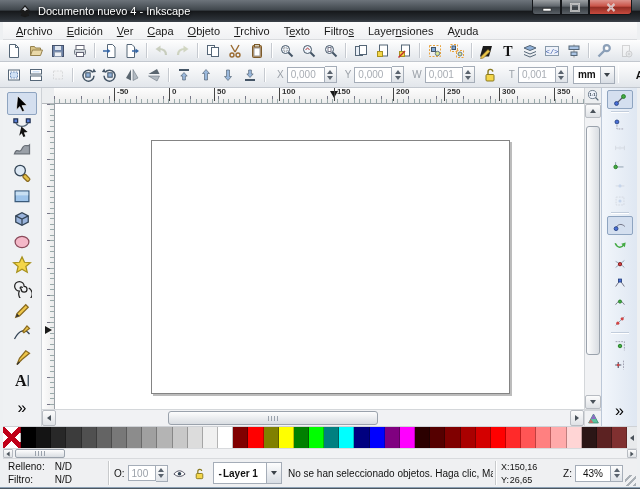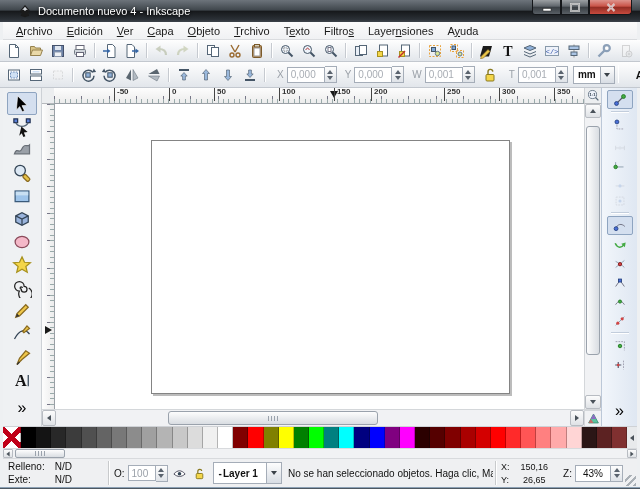--- a/index.html
+++ b/index.html
@@ -155,21 +155,21 @@
   .layer-combo .lmark{font-weight:bold;margin:0 1px 0 5px;}
   .layer-combo .cval{font-size:10px;font-weight:bold;padding-right:8px;}
   .layer-combo .cbtn{width:15px;height:100%;display:flex;align-items:center;justify-content:center;
     background:linear-gradient(#fdfdfd,#d8dde4);border-left:1px solid #a5adb8;box-sizing:border-box;}
   .layer-combo .cbtn i{width:0;height:0;border-left:3.5px solid transparent;border-right:3.5px solid transparent;
     border-top:4px solid #3a4148;}
   .status-msg{flex:1;min-width:0;align-self:center;font-size:10px;color:#111;white-space:nowrap;
     overflow:hidden;padding:0 3px;}
   .coords{flex:0 0 58px;display:grid;grid-template-columns:auto 1fr;align-items:center;
     line-height:12px;padding:1px 2px;font-size:9px;}
-  .coords .cv{text-align:center;}
+  .coords .cv{text-align:left;}
   .zoom-group{display:flex;align-items:center;padding:0 2px;}
   .zlabel{margin-right:3px;}
   .zval{width:36px;height:17px;border:1px solid #a5adb8;background:#fff;color:#111;font-size:10px;
     font-family:"Liberation Sans",sans-serif;text-align:center;box-sizing:border-box;}
   .rgrip{flex:0 0 11px;align-self:flex-end;height:11px;margin:0 1px 1px 0;
     background:repeating-linear-gradient(135deg,transparent 0 3px,#aab0b6 3px 5px);}
   
   .winbottom{flex:0 0 5px;background:linear-gradient(#aac4dd,#2e3338 40%,#17191c);}
   .icon{display:flex;align-items:center;justify-content:center;}
 </style>
@@ -713,21 +713,21 @@
     <div class="center">
       <div class="ruler-row">
         <div class="ruler-corner"></div>
         <div class="hruler">
           <span class="hmarker"></span>
         <span class="rlabel" style="left: 60px;">-50</span>
             <span class="rlabel" style="left: 115px;">0</span>
             <span class="rlabel" style="left: 160px;">50</span>
             <span class="rlabel" style="left: 225px;">100</span>
             <span class="rlabel" style="left: 280px;">150</span>
-            <span class="rlabel" style="left: 317px;">200</span>
+            <span class="rlabel" style="left: 339px;">200</span>
             <span class="rlabel" style="left: 390px;">250</span>
             <span class="rlabel" style="left: 445px;">300</span>
             <span class="rlabel" style="left: 500px;">350</span>
           </div>
         <div class="corner-btn">
             <span class="tbtn">
               <span class="icon">
                 <svg viewBox="0 0 16 16">
                   <circle cx="6.8" cy="6.8" r="5" fill="#eef2fa" stroke="#556677"></circle>
                   <text x="6.8" y="8.8" text-anchor="middle" font-size="5" fill="#223344" font-family="Liberation Sans,sans-serif">1:1</text>
@@ -963,21 +963,21 @@
     <span class="ptrack"></span>
     <span class="sbtn">
         <i class="tri-right"></i>
       </span>
   </div>
 
   <div class="statusbar">
     <div class="fs-block">
       <span>Relleno:</span>
       <span class="fs-val">N/D</span>
-      <span>Exte:</span>
+      <span>Filtro:</span>
       <span class="fs-val">N/D</span>
     </div>
     <span class="ssep"></span>
     <span class="opacity-group">
       <span class="olabel">O:</span>
       <input class="oval" readonly="" value="100" style="">
       <span class="spin">
           <i class="au"></i>
           <i class="ad"></i>
         </span>

